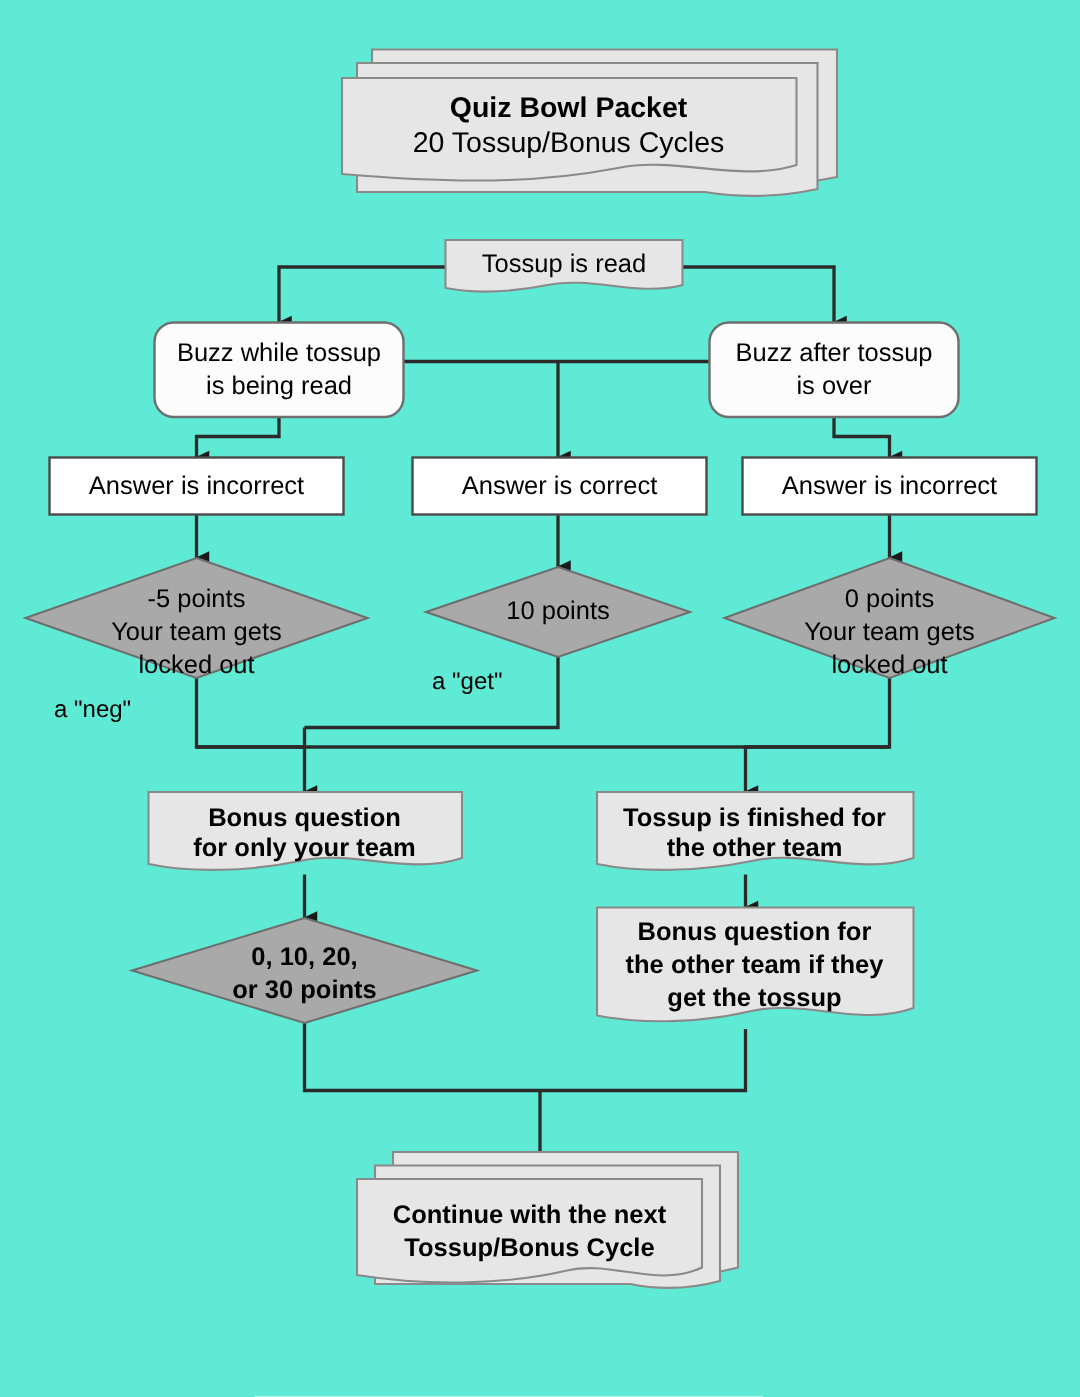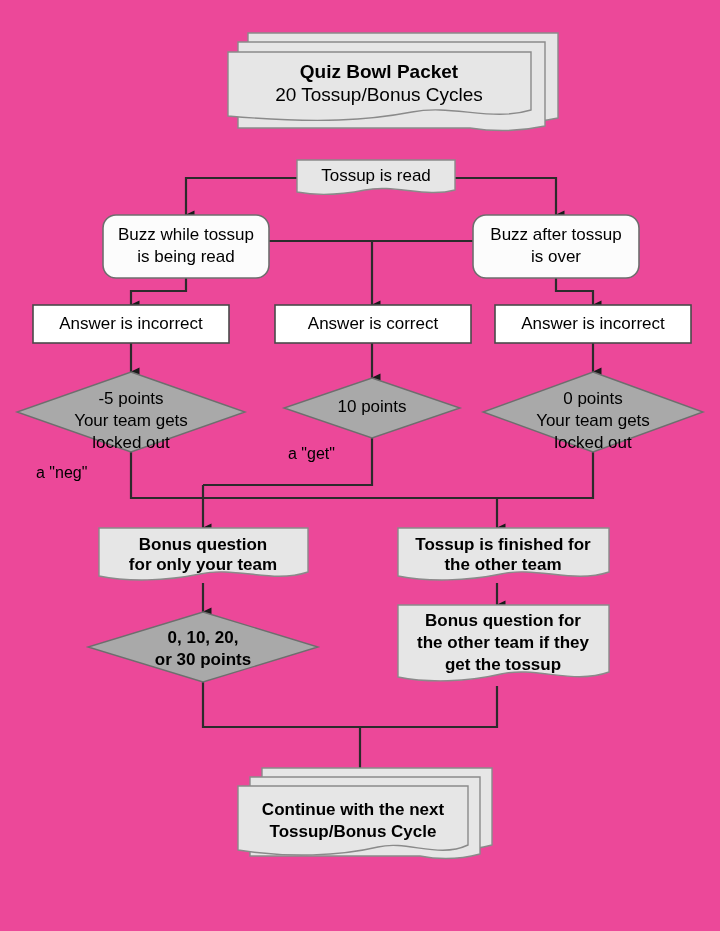--- a/index.html
+++ b/index.html
@@ -4,21 +4,21 @@
 <style>
   html,body{margin:0;padding:0;background:#ffffff;}
   body{
     font-family:"Liberation Sans","DejaVu Sans",sans-serif;
     color:#000000;
   }
   #chart-root{
     position:relative;
     width:720px;
     height:931px;
-    background:#ec4899;
+    background:#5eead4;
     overflow:hidden;
   }
   #flow-svg{
     position:absolute;
     left:0;top:0;
     width:720px;height:931px;
   }
   .node-text{
     font-family:"Liberation Sans","DejaVu Sans",sans-serif;
     text-anchor:middle;

